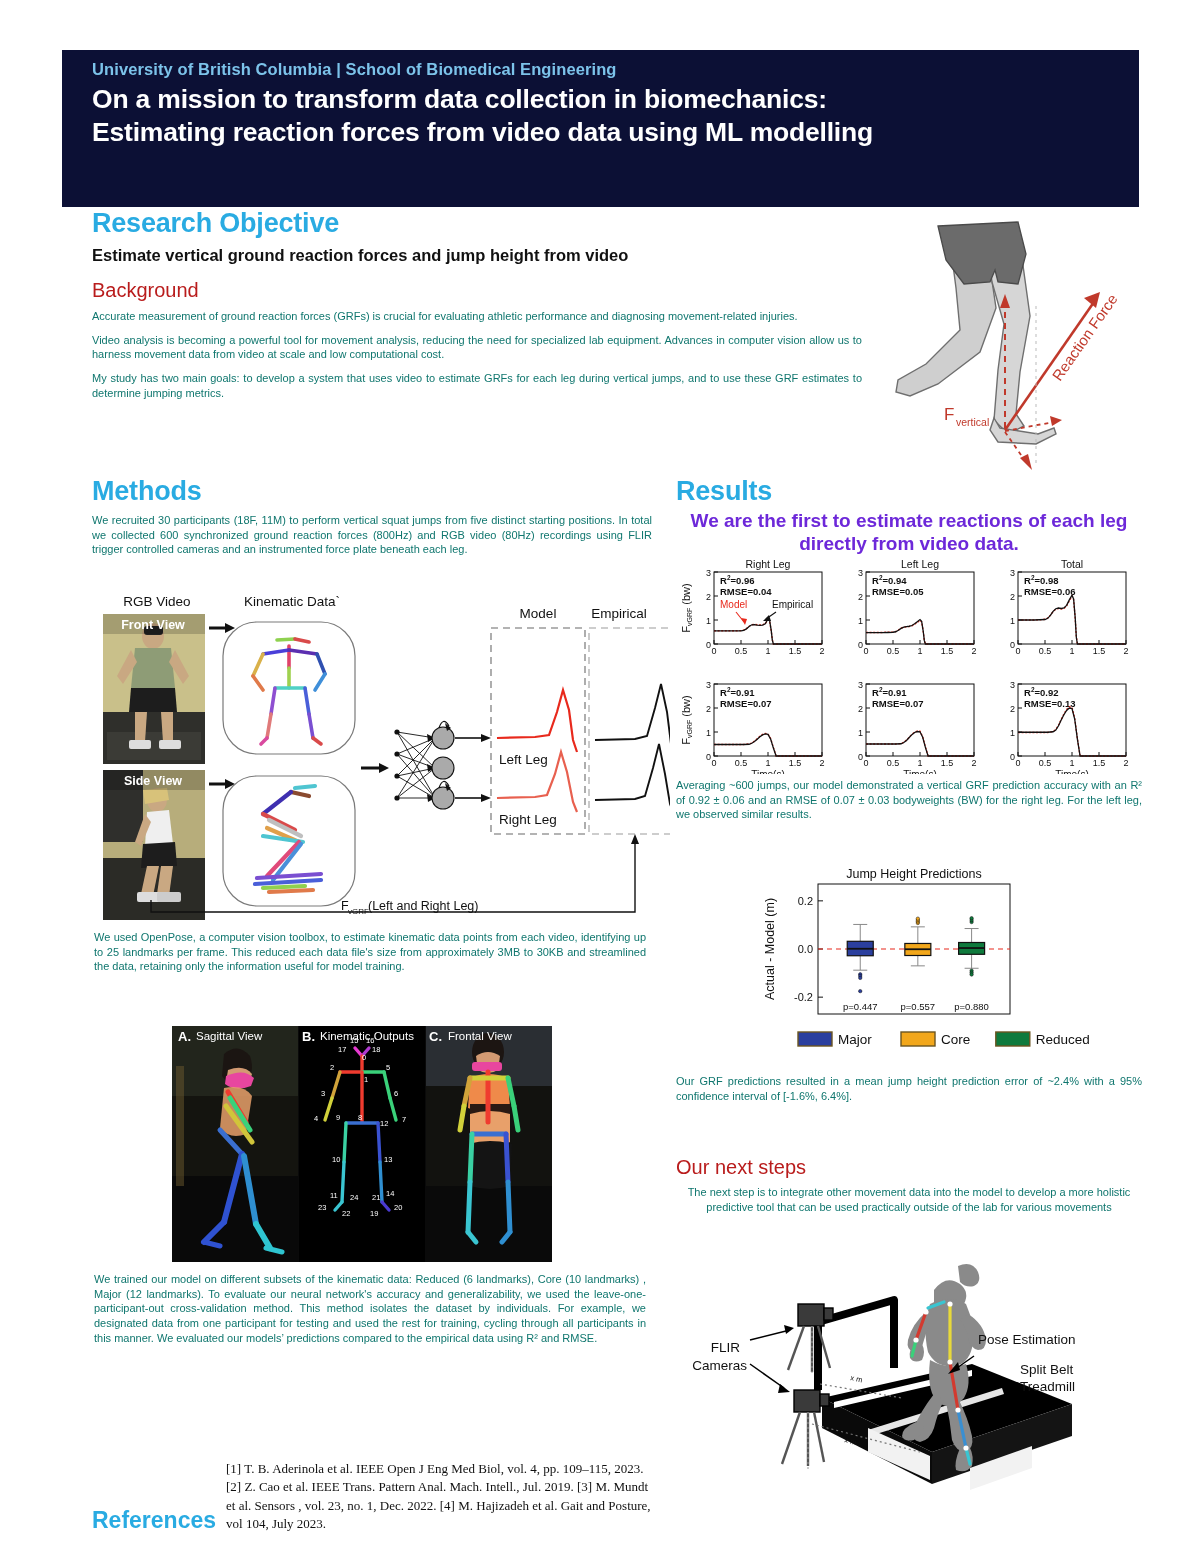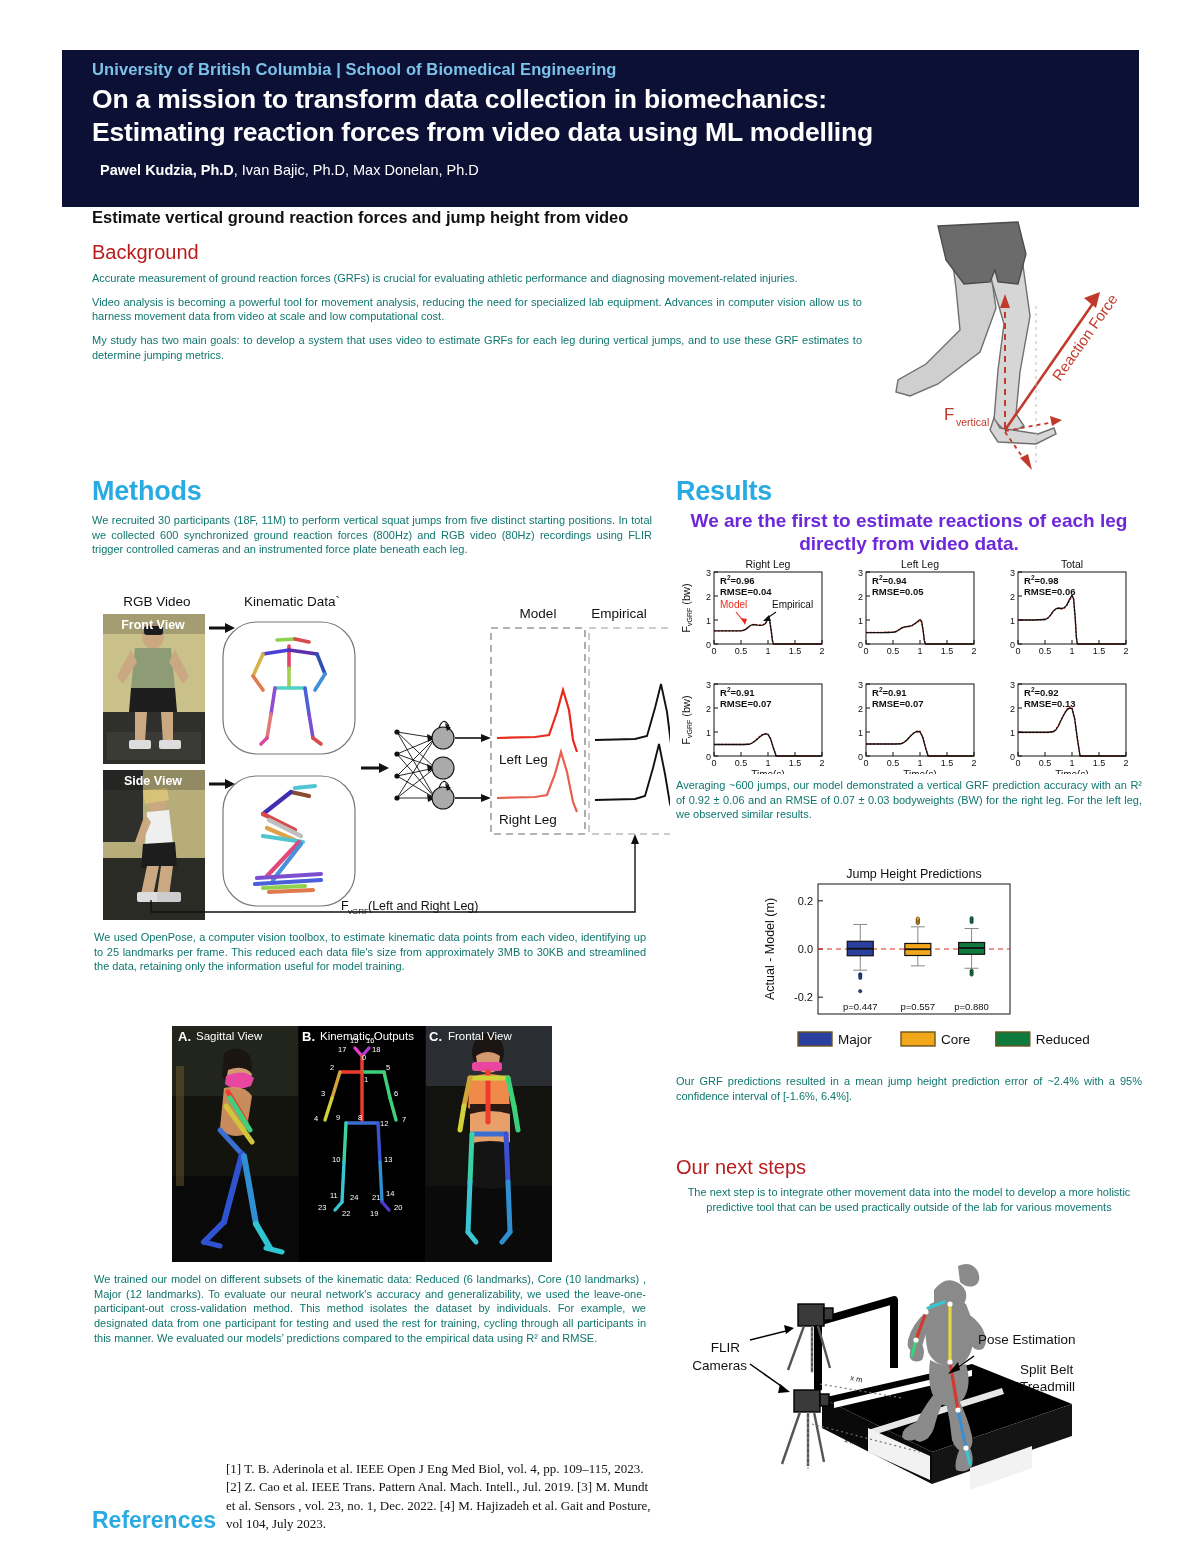--- a/index.html
+++ b/index.html
@@ -85,24 +85,24 @@
 </style>
 </head>
 <body>
 
 <div class="header nosel">
   <div class="affil">University of British Columbia | School of Biomedical Engineering</div>
   <div class="title">
     <div>On a mission to transform data collection in biomechanics:</div>
     <div>Estimating reaction forces from video data using ML modelling</div>
   </div>
-  <div class="authors"><b>Pawel Kudzia, Ph.D</b><span>, Ivan Bajic, Ph.D,  Max Donelan, Ph.D</span></div>
 </div>
 
 <div class="objective">
+  <div class="h1blue">Research Objective</div>
   <div class="subhead">Estimate vertical ground reaction forces and jump height from video</div>
   <div class="h2blue">Background</div>
   <p class="body">Accurate measurement of ground reaction forces (GRFs) is crucial for evaluating athletic performance and diagnosing movement-related injuries.</p>
   <p class="body">Video analysis is becoming a powerful tool for movement analysis, reducing the need for specialized lab equipment. Advances in computer vision allow us to harness movement data from video at scale and low computational cost.</p>
   <p class="body">My study has two main goals: to develop a system that uses video to estimate GRFs for each leg during vertical jumps, and to use these GRF estimates to determine jumping metrics.</p>
 </div>
 
 <div class="legfig">
   <svg viewBox="0 0 272 262" width="272" height="262">
 

